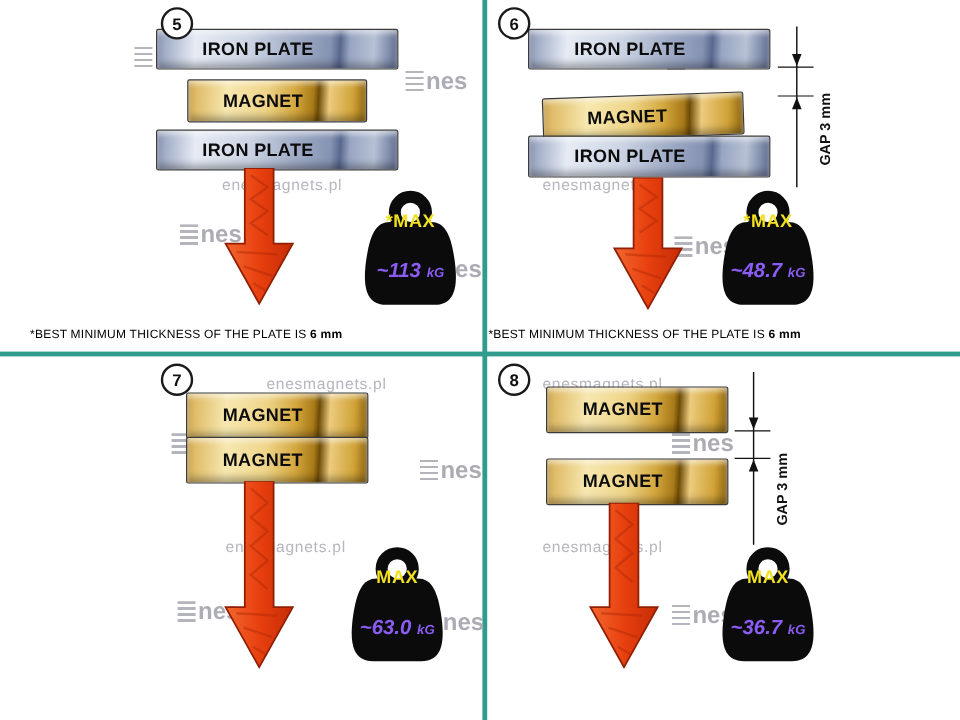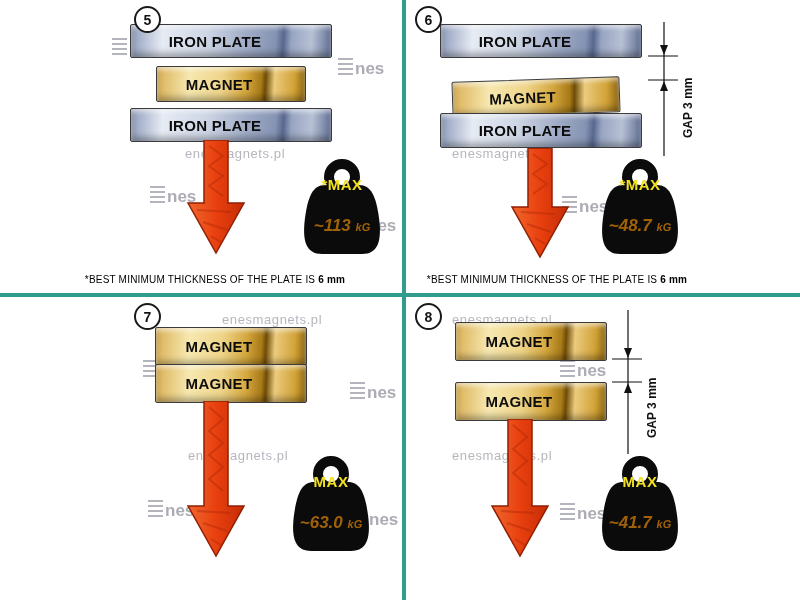--- a/index.html
+++ b/index.html
@@ -10,28 +10,28 @@
   .badge{position:absolute;width:23px;height:23px;border:2px solid #1a1a1a;border-radius:50%;background:#fff;display:flex;align-items:center;justify-content:center;font-size:14px;font-weight:bold;color:#111;z-index:2}
   .bar{position:absolute;display:flex;align-items:center;justify-content:center;border:1px solid #3b3b3b;border-radius:2px;box-shadow:inset 0 3px 4px rgba(255,255,255,.55),inset 0 -4px 6px rgba(0,0,0,.3);z-index:1}
   .bar-label{font-weight:bold;font-size:15px;color:#0c0c0c;letter-spacing:.3px;padding-right:16%}
   .iron{background:linear-gradient(93deg,#8e9bba 0%,#e6ebf4 16%,#cdd5e4 38%,#9fabc6 58%,#8593b3 72%,#58678e 76%,#98a5c2 80%,#b7c1d5 90%,#5f6e93 100%)}
   .magnet{background:linear-gradient(93deg,#d9b055 0%,#f7e8b0 22%,#eed488 44%,#d4a73e 60%,#a87a18 70%,#6d4c07 73%,#eccb7e 79%,#d1a338 92%,#8f650e 100%)}
   .arrow{position:absolute;z-index:1}
   .dim{position:absolute;z-index:1}
   .kettlebell{position:absolute;width:88px;height:100px;z-index:1}
   .kettlebell svg{position:absolute;left:0;top:0}
   .kb-max{position:absolute;left:0;top:18px;width:100%;text-align:center;color:#f2e11f;font-weight:bold;font-size:15px;letter-spacing:.5px}
-  .kb-value{position:absolute;left:0;top:58px;width:100%;text-align:center;color:#a16207;font-weight:bold;font-style:italic;font-size:17px}
+  .kb-value{position:absolute;left:0;top:58px;width:100%;text-align:center;color:#8b5cf6;font-weight:bold;font-style:italic;font-size:17px}
   .kb-unit{font-size:11px}
-  .footnote{position:absolute;text-align:center;font-size:10px;color:#000;letter-spacing:.2px;z-index:1}
+  .footnote{position:absolute;text-align:left;font-size:10px;color:#000;letter-spacing:.2px;z-index:1}
   .footnote b{font-weight:bold}
   .wm-site{position:absolute;color:#b6b6be;font-size:13px;letter-spacing:.6px;z-index:0;white-space:nowrap}
   .enes-mark{position:absolute;display:flex;align-items:flex-end;gap:2px;z-index:0}
   .enes-bars{display:inline-block;width:15px;height:19px;background:repeating-linear-gradient(to bottom,#b4b4bc 0 2px,transparent 2px 5px);font-style:normal}
-  .enes-text{color:#acacb4;font-weight:bold;font-size:17px;line-height:1;font-style:normal}
+  .enes-text{color:#acacb4;font-weight:bold;font-size:20px;line-height:1;font-style:normal}
 </style>
 </head>
 <body>
 
 <svg width="0" height="0" style="position:absolute">
   <defs>
     <linearGradient id="arrowGrad" x1="0" y1="0" x2="1" y2="0">
       <stop offset="0" stop-color="#f2672e"></stop>
       <stop offset="0.5" stop-color="#e8400f"></stop>
       <stop offset="1" stop-color="#c62c06"></stop>
@@ -219,17 +219,17 @@
       <path d="M23,0 H47 V87 H63 L35,137 L7,87 H23 Z" fill="url(#arrowGrad)" stroke="#911f04" stroke-width="1.5"></path>
       <path d="M28,6 L42,18 L28,30 L42,42 L28,54 L42,66 M16,92 L50,94 M22,104 L46,112 M30,120 L40,126" stroke="#a82606" stroke-width="2" fill="none" opacity="0.4"></path>
     </svg>
 
     <div class="kettlebell" style="left:190px;top:158px">
       <svg width="88" height="100" viewBox="0 0 88 100">
         <circle cx="44" cy="19" r="13" fill="none" stroke="#0b0b0b" stroke-width="10"></circle>
         <path d="M27,27 L61,27 C73,27 78,38 81,60 C84,83 80,96 64,96 L24,96 C8,96 4,83 7,60 C10,38 15,27 27,27 Z" fill="#0b0b0b"></path>
       </svg>
       <div class="kb-max">MAX</div>
-      <div class="kb-value"><span>~41.7</span> <span class="kb-unit">kG</span></div>
+      <div class="kb-value"><span>~36.7</span> <span class="kb-unit">kG</span></div>
     </div>
   </section>
 
 </div>
 
 </body></html>

